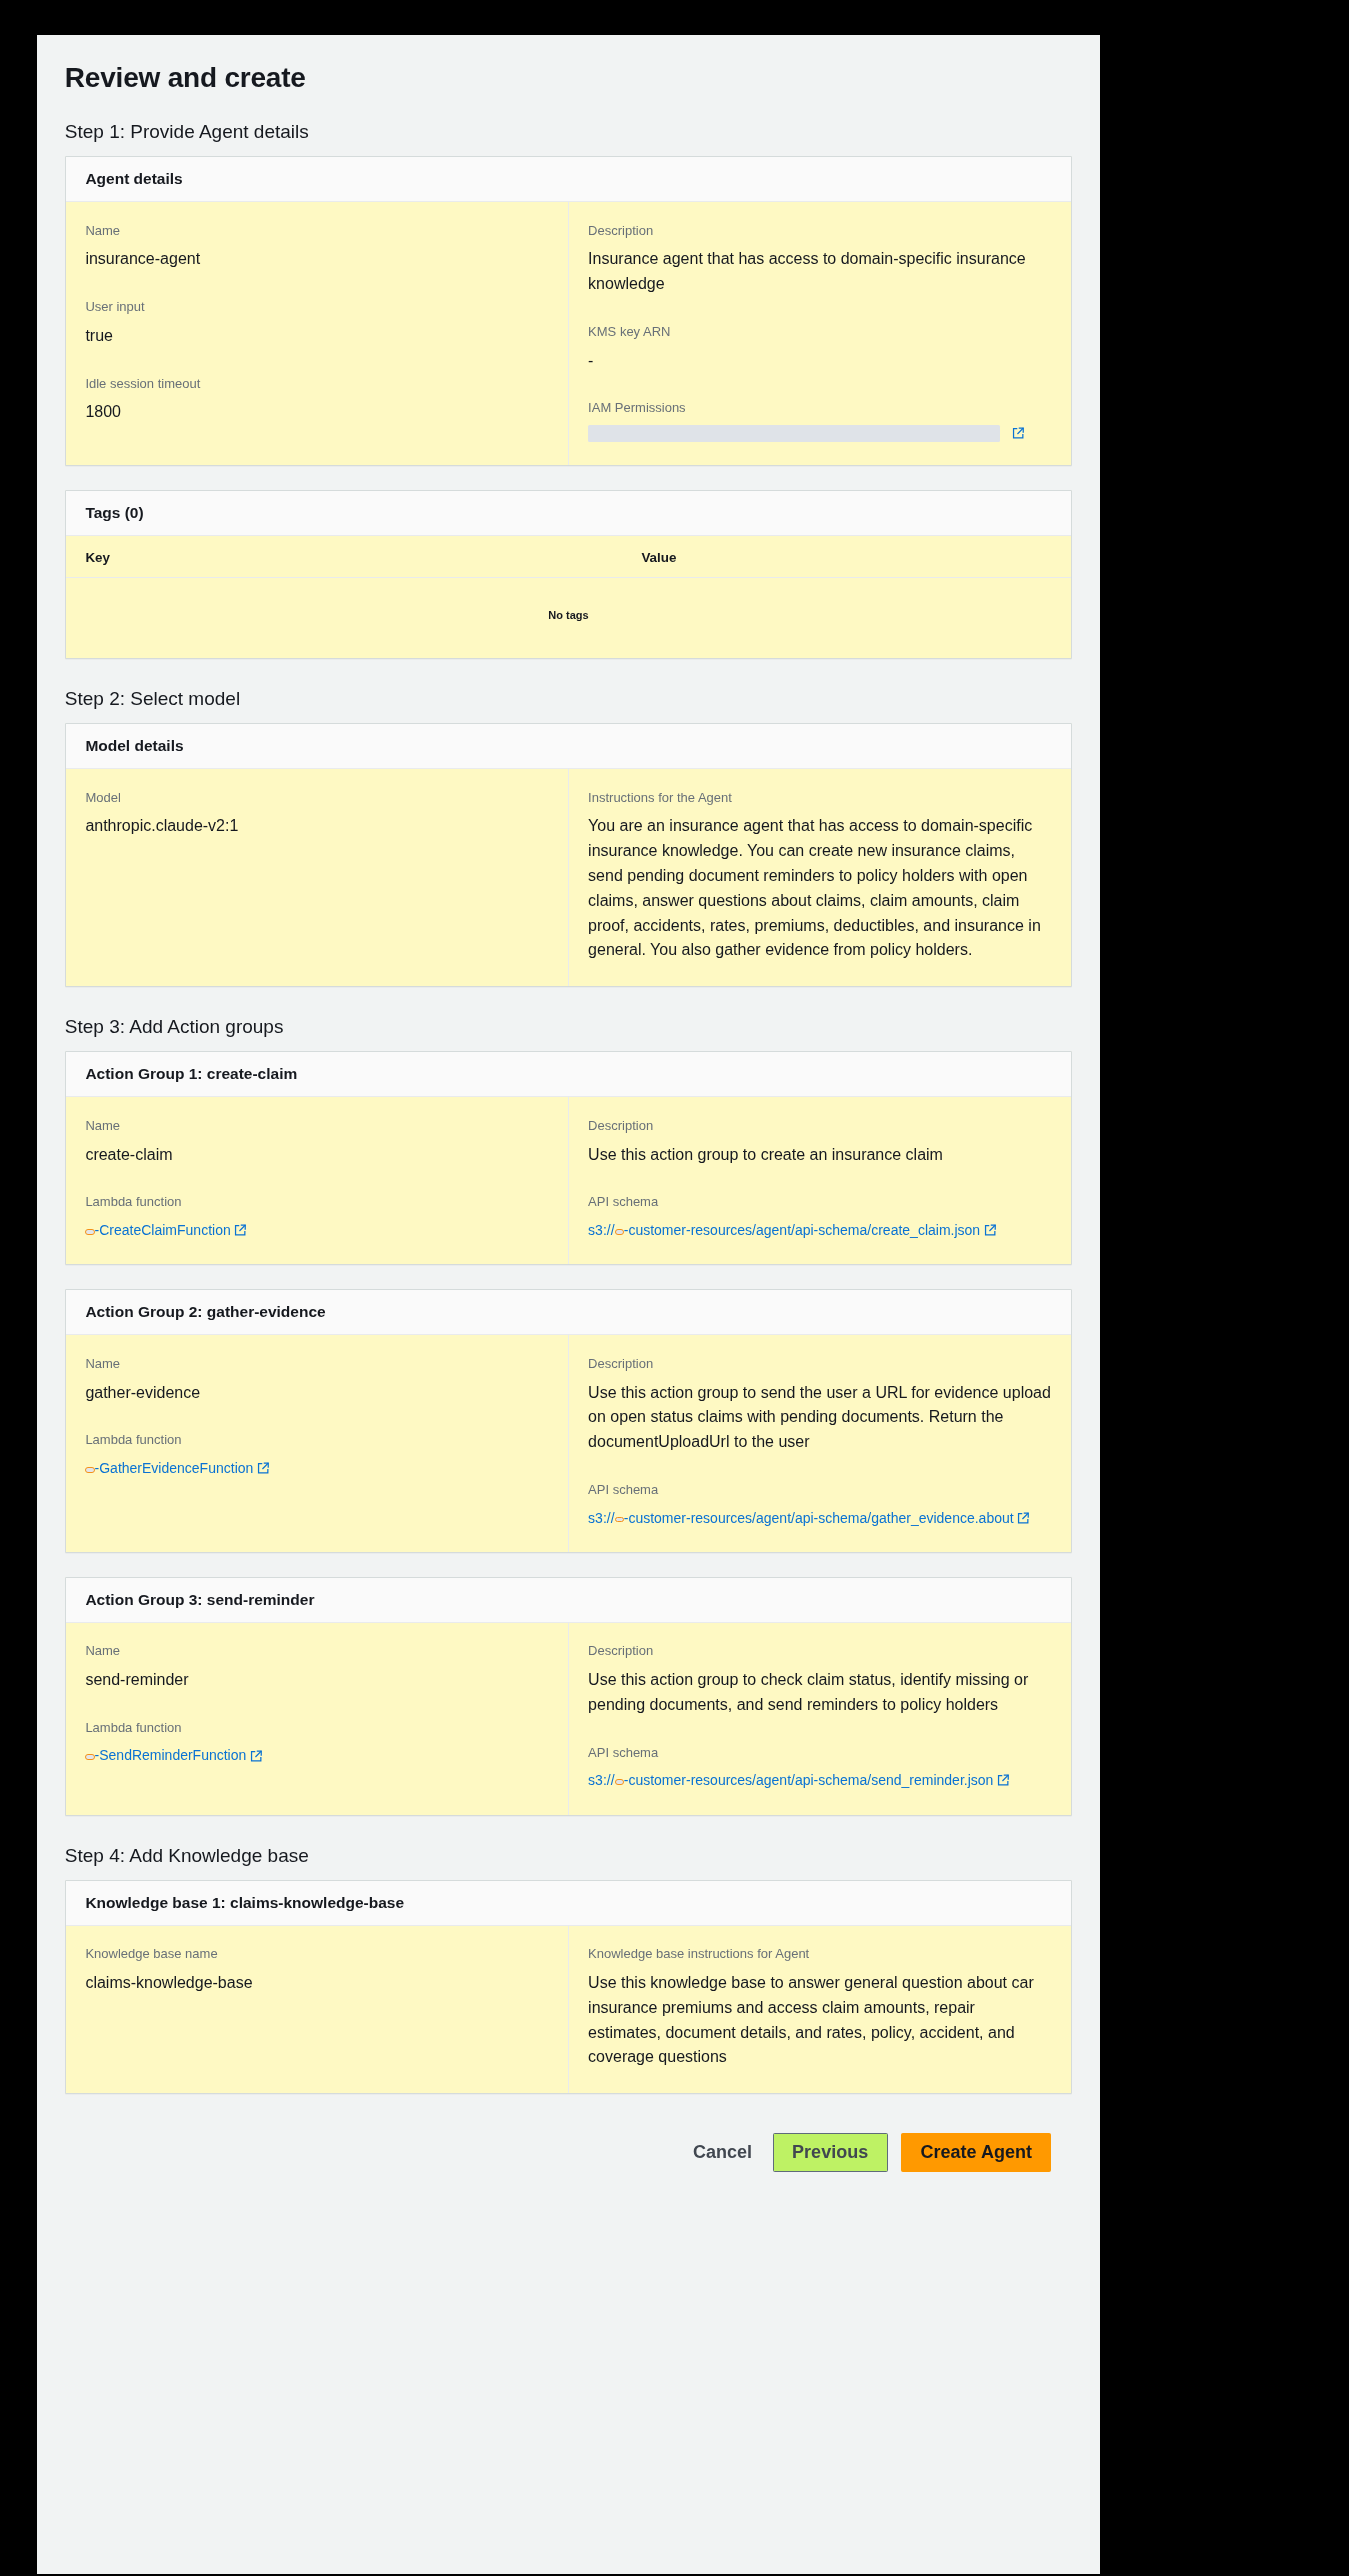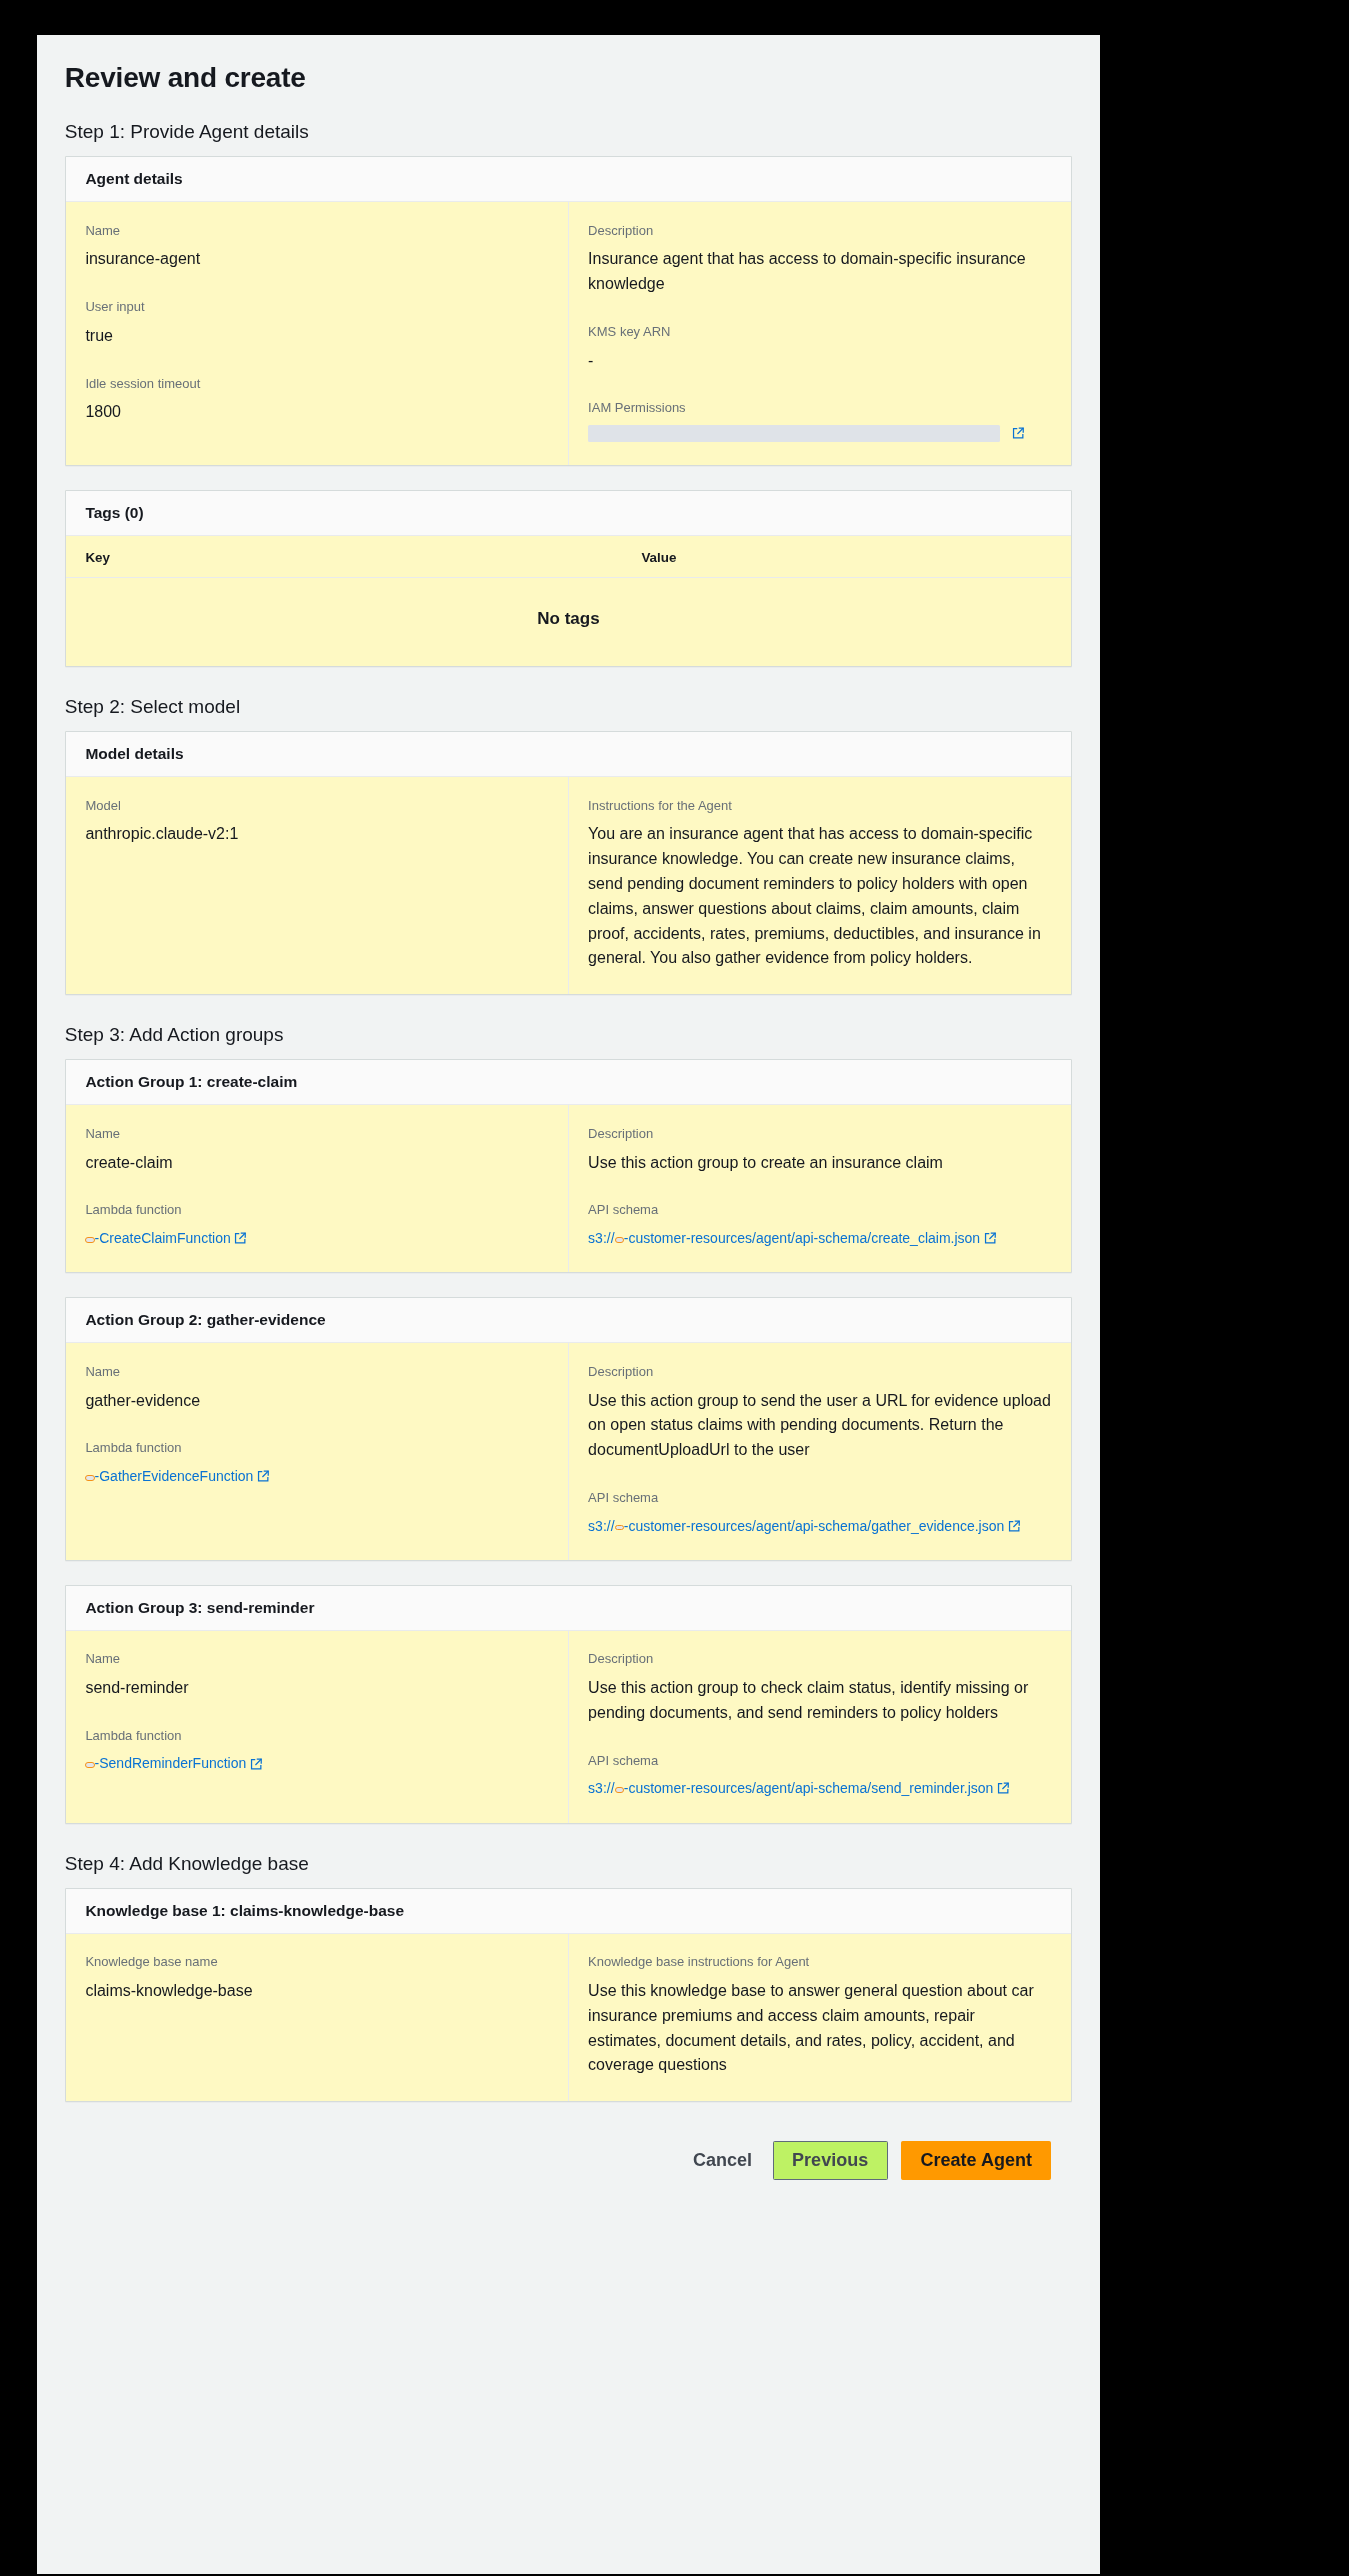--- a/index.html
+++ b/index.html
@@ -122,21 +122,21 @@
   .tags-head-cell {
     font-size: 13.4px;
     font-weight: 700;
     color: #16191f;
   }
   .tags-head-cell.key { flex: 0 0 556px; }
   .tags-head-cell.value { flex: 1 1 auto; }
   .tags-empty {
     padding: 31px 0 37px 0;
     text-align: center;
-    font-size: 17px;
+    font-size: 11px;
     font-weight: 700;
     color: #16191f;
   }
 
   
   .link {
     color: #0972d3;
     text-decoration: none;
     font-size: 14px;
     line-height: 1.6;
@@ -352,21 +352,21 @@
                     </svg></span></div>
               </div>
             </div>
             <div class="col">
               <div class="field">
                 <div class="field-label">Description</div>
                 <div class="field-value para">Use this action group to send the user a URL for evidence upload on open status claims with pending documents. Return the documentUploadUrl to the user</div>
               </div>
               <div class="field">
                 <div class="field-label">API schema</div>
-                <div class="linkline"><a class="link" href="#">s3://</a><span class="stack-badge"><your-stack-name></your-stack-name></span><a class="link" href="#">-customer-resources/agent/api-schema/gather_evidence.json</a><span class="ext-icon"><svg width="12.4" height="12.4" viewBox="0 0 16 16" fill="none" stroke="#0972d3" stroke-width="1.6">
+                <div class="linkline"><a class="link" href="#">s3://</a><span class="stack-badge"><your-stack-name></your-stack-name></span><a class="link" href="#">-customer-resources/agent/api-schema/gather_evidence.about</a><span class="ext-icon"><svg width="12.4" height="12.4" viewBox="0 0 16 16" fill="none" stroke="#0972d3" stroke-width="1.6">
                       <path d="M6 2H2v12h12v-4" stroke-linecap="square"></path>
                       <path d="M9.5 1.5H14.5V6.5" stroke-linecap="square"></path>
                       <path d="M14.2 1.8L7.6 8.4" stroke-linecap="square"></path>
                     </svg></span></div>
               </div>
             </div>
           </div>
         </div>
         <div class="card" style="margin-top: 24px;">
           <div class="card-header">

